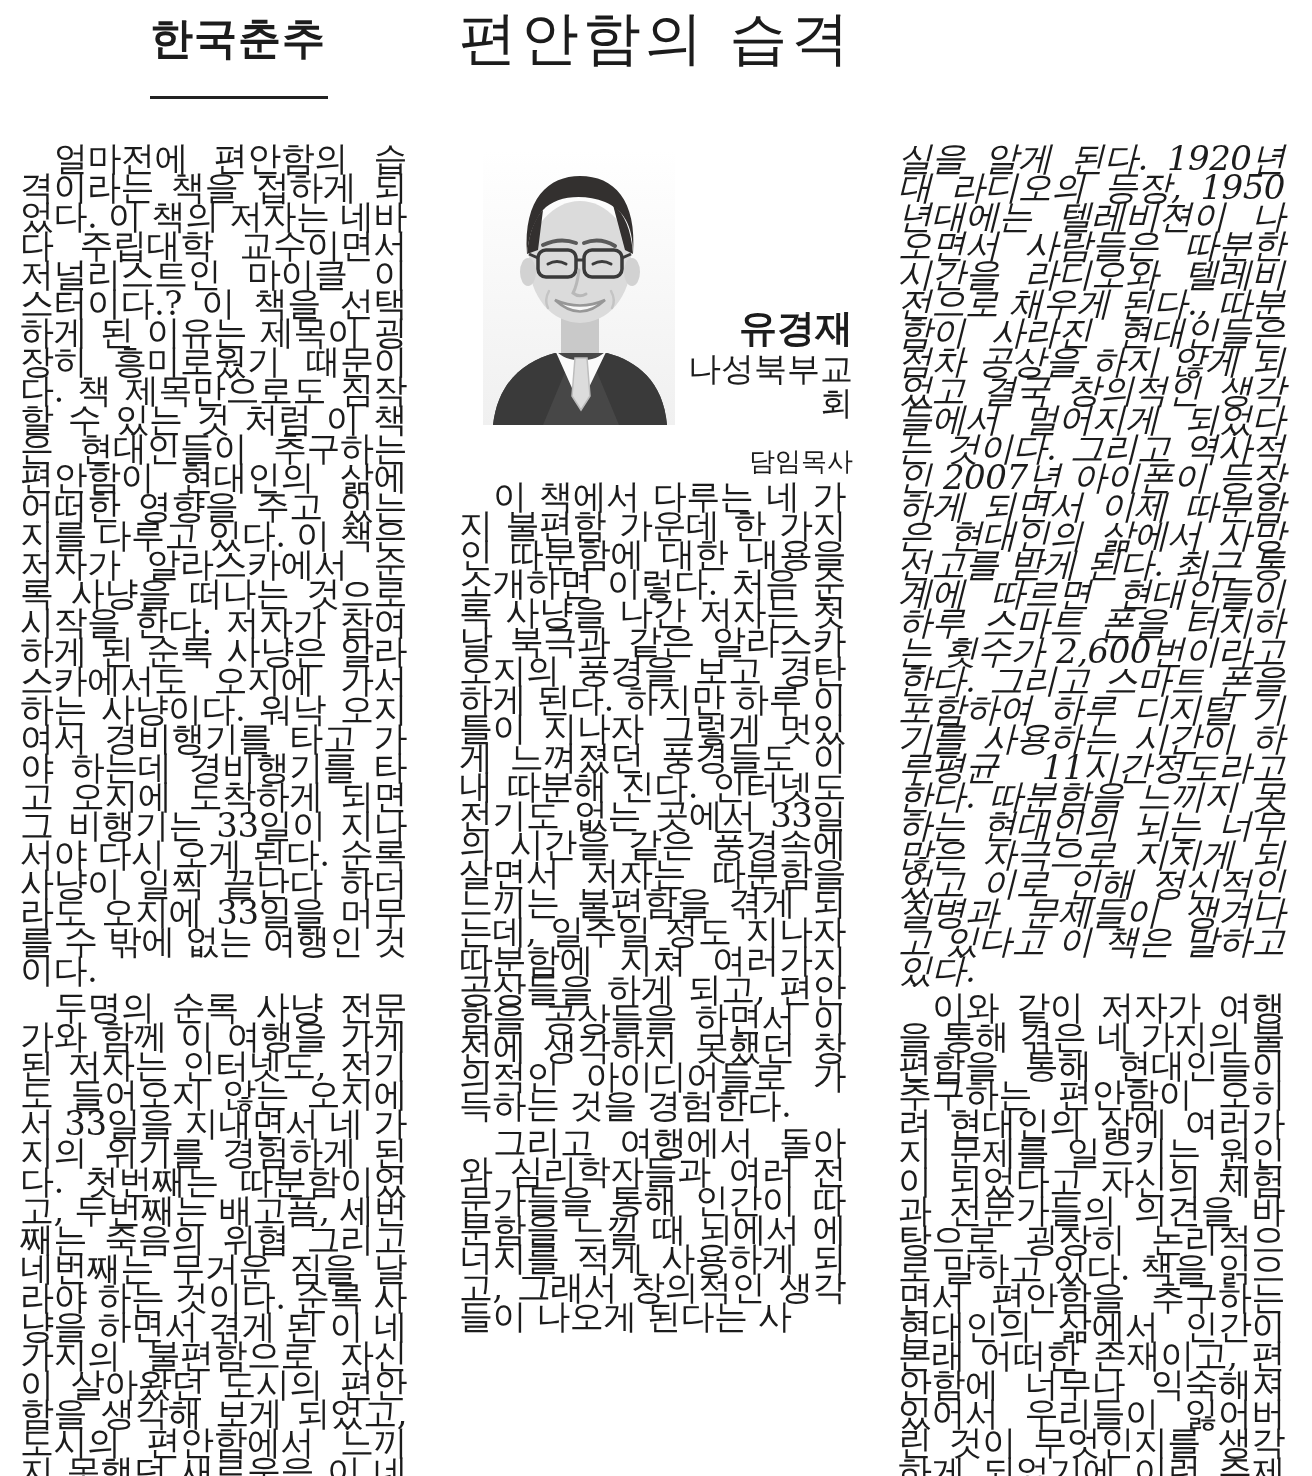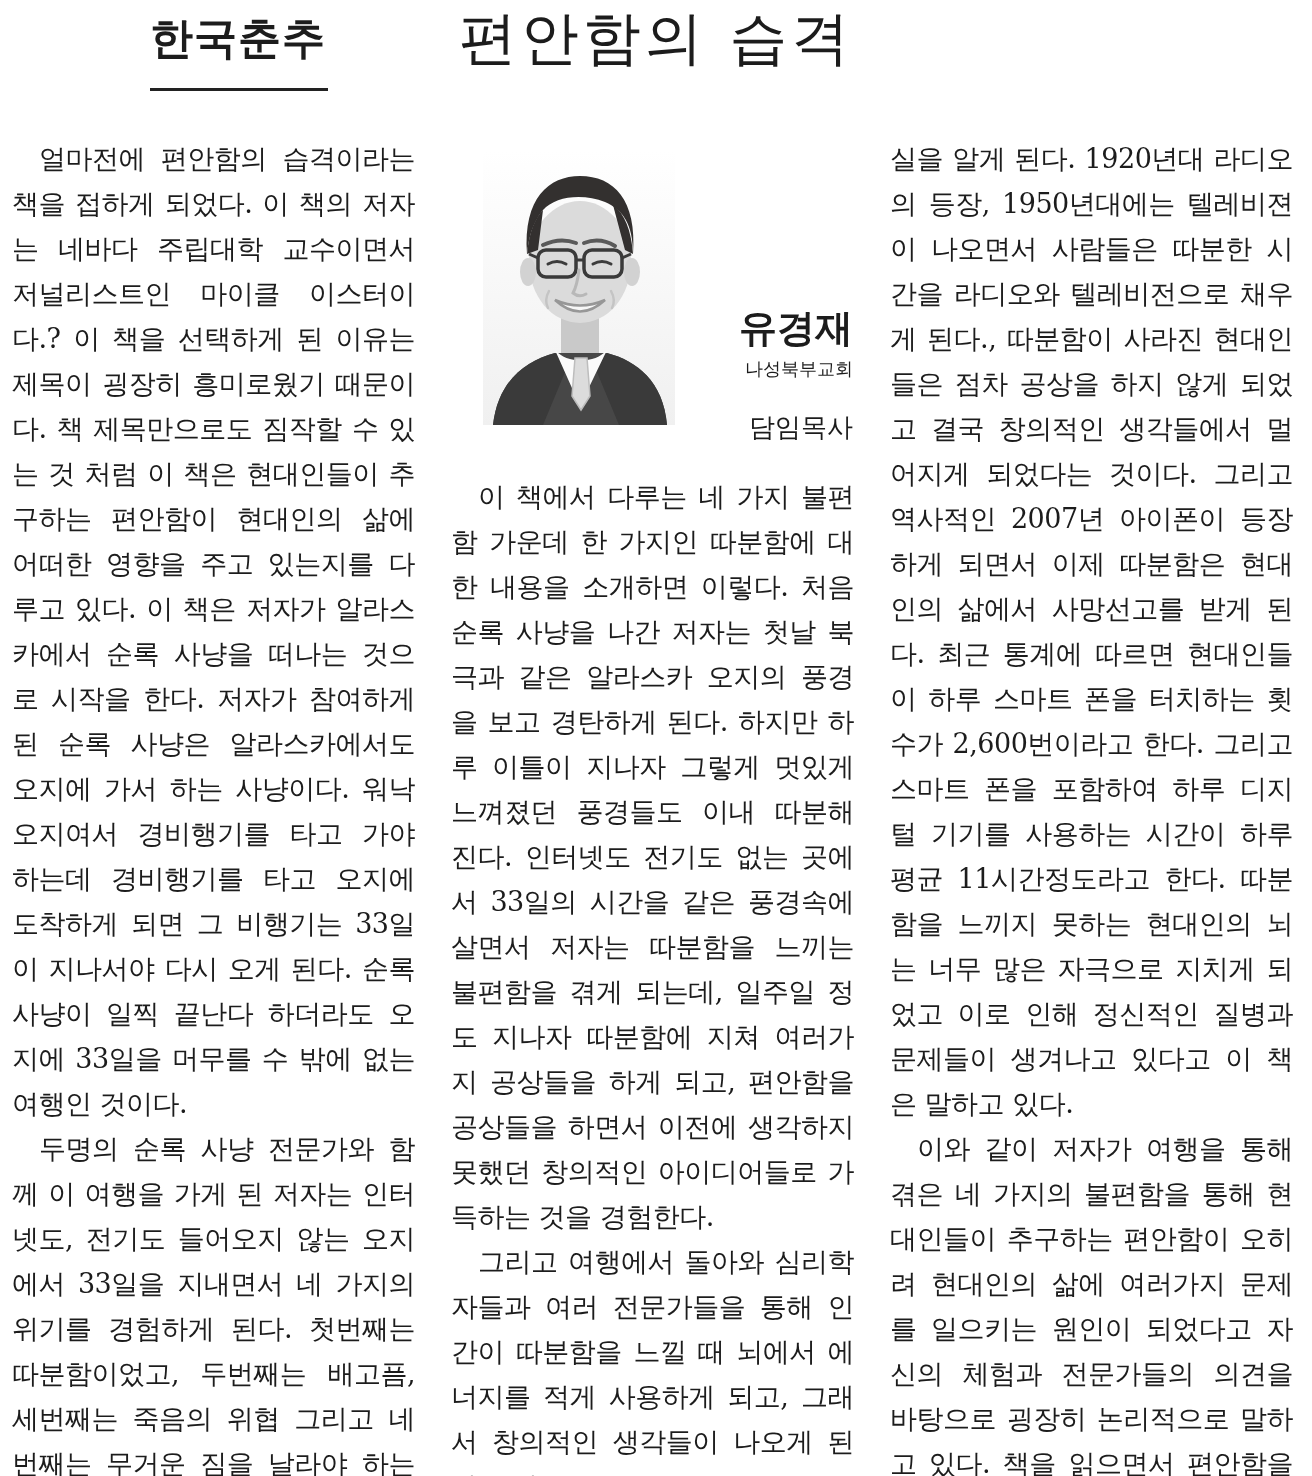--- a/index.html
+++ b/index.html
@@ -13,64 +13,64 @@
     width: 1312px; height: 1476px;
     background: #ffffff;
     color: #1c1c1c;
     overflow: hidden;
   }
   
   .section-title {
     position: absolute; left: 150px; top: 10px;
     font-family: "DejaVu Sans", "Liberation Sans", sans-serif;
     font-weight: bold; font-size: 43px; letter-spacing: 1px;
-    padding: 0 2px 20px 0;
+    padding: 0 2px 28px 0;
     border-bottom: 3px solid #222;
     white-space: nowrap;
   }
   .main-title {
     position: absolute; left: 0; top: 0; width: 100%;
     margin: 0;
     text-align: center;
     font-size: 58px; font-weight: normal; letter-spacing: 4px;
     font-family: "DejaVu Serif", "Liberation Serif", serif;
   }
   
   .columns {
     position: absolute; left: 12px; top: 136px;
     display: flex; gap: 36px;
   }
   .col { width: 403px; }
   .para {
-    margin: 0;
-    font-size: 27px;
-    line-height: 45px;
+    margin: 8px;
+    font-size: 34px;
+    line-height: 29px;
     text-align: justify;
     word-break: break-all;
     letter-spacing: -0.5px;
   }
   .indent { text-indent: 1em; }
-  .cont   { text-indent: 0; }
+  .cont   { text-indent: 0; font-style: italic; }
   
   .author-box {
     position: relative;
     width: 403px; height: 338px;
     margin: 0;
   }
   .photo {
     position: absolute; left: 32px; top: 14px;
     width: 192px; height: 275px;
   }
   .photo svg { width: 100%; height: 100%; display: block; }
   .author-meta {
     position: absolute; left: 232px; top: 168px; width: 170px;
     text-align: right;
   }
   .author-name { font-size: 38px; font-weight: bold; line-height: 48px; }
-  .author-affiliation { font-size: 18px; line-height: 34px; }
+  .author-affiliation { font-size: 33px; line-height: 34px; }
   .author-role { font-size: 26px; line-height: 34px; margin-top: 24px; }
 </style>
 </head>
 <body>
 
 <div class="page">
 
   <div class="section-title">한국춘추</div>
 
   <h1 class="main-title">편안함의 습격</h1>

